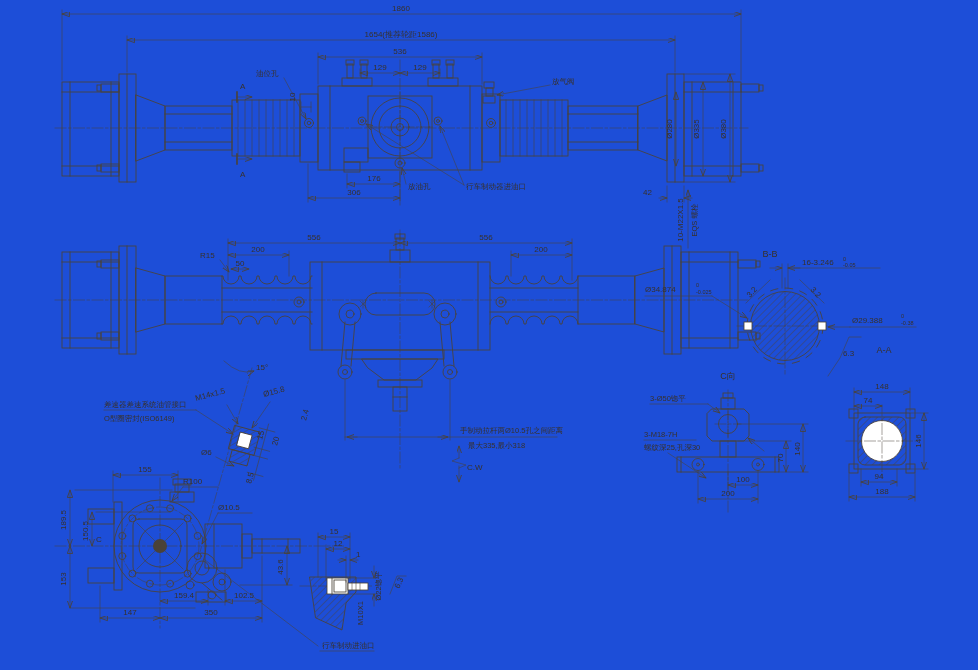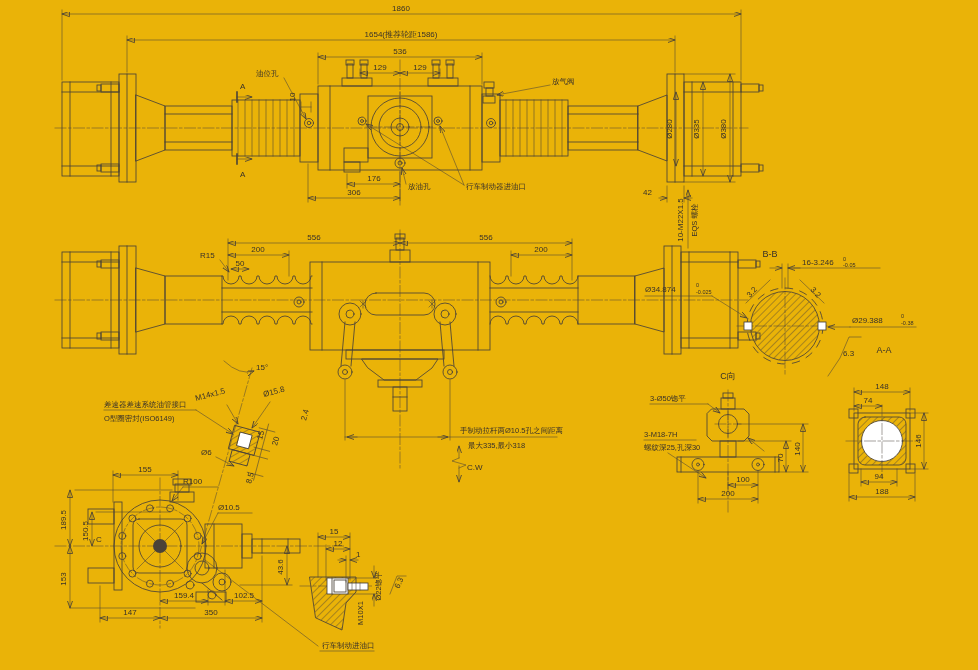--- a/index.html
+++ b/index.html
@@ -1,16 +1,16 @@
 <!DOCTYPE html>
 <html><head>
 <meta charset="utf-8">
 <style>
   html,body{margin:0;padding:0;background:#ffffff;}
-  #stage{width:978px;height:670px;background:#eab308;}
+  #stage{width:978px;height:670px;background:#1d4ed8;}
   svg{display:block;}
   path,rect,circle,line,polyline,ellipse{stroke:#4a4238;stroke-width:.85;fill:none;stroke-linecap:square;}
   .f{stroke-width:.55;}
   .hv{stroke-width:1.6;}
   .cl{stroke-width:.5;stroke-dasharray:11 2.5 2.5 2.5;}
   .hz{fill:url(#hatch);}
   .wt{fill:#ffffff;}
   .dk{fill:#4a4238;stroke:none;}
   text{font-family:"Liberation Sans","DejaVu Sans",sans-serif;fill:#38312a;stroke:none;}
   .d{font-size:8px;}

